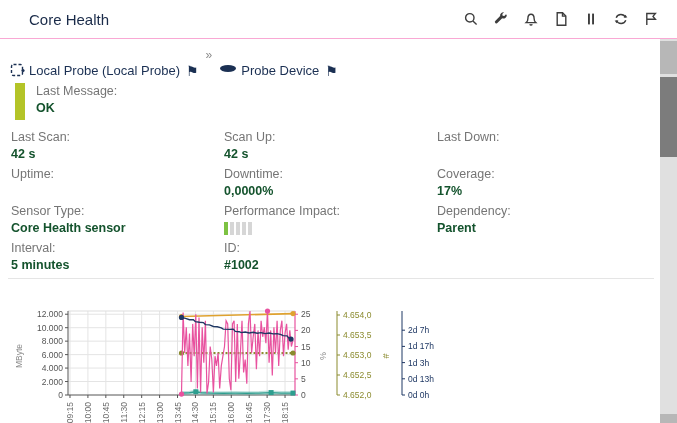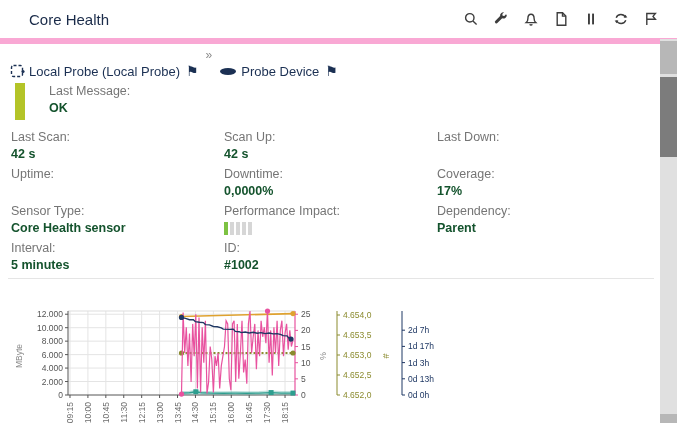--- a/index.html
+++ b/index.html
@@ -1,34 +1,34 @@
 <!DOCTYPE html>
 <html><head>
 <meta charset="utf-8">
 <style>
   html,body{margin:0;padding:0;background:#fff;}
   #app{position:relative;width:677px;height:423px;background:#fff;overflow:hidden;
        font-family:"Liberation Sans",sans-serif;color:#3c3c3c;}
   
   #header{position:absolute;left:0;top:0;width:677px;height:38px;background:#fff;
-          border-bottom:6px solid #f9a8d4;display:flex;align-items:center;}
+          border-bottom:1px solid #f9a8d4;display:flex;align-items:center;}
   #page-title{margin-left:29px;font-size:15px;font-weight:500;color:#1a2b49;}
   #toolbar{position:absolute;right:18px;top:0;height:38px;display:flex;align-items:center;gap:13px;}
   .tbtn{width:17px;height:17px;display:inline-flex;align-items:center;justify-content:center;cursor:pointer;}
   .tbtn svg{width:16px;height:16px;stroke:#3d3d3d;fill:none;stroke-width:1.4;}
   
   #breadcrumb{position:absolute;left:10px;top:45px;height:20px;display:flex;align-items:center;
               font-size:13px;color:#1b3053;}
-  .crumb{display:flex;align-items:center;gap:4px;cursor:pointer;margin-top:32px;}
+  .crumb{display:flex;gap:4px;cursor:pointer;margin-top:32px;}
   .crumb-sep{color:#8d8d8d;margin:0 7px;font-size:12px;}
   .flag{color:#1b3053;font-size:14px;margin-left:2px;}
   
   #status{position:absolute;left:15px;top:83px;display:flex;}
   #status-bar{width:10px;height:37px;}
-  #status-text{margin-left:24px;}
+  #status-text{margin-left:11px;}
   .flabel{font-size:12.5px;color:#757575;line-height:17px;}
   .fvalue{font-size:12.5px;color:#14532d;font-weight:700;line-height:17px;min-height:17px;}
   
   #info{position:absolute;left:11px;top:129px;display:grid;grid-template-columns:213px 213px 214px;}
   .cell{height:37px;}
   
   #impact-bars{display:flex;gap:2px;margin-top:2px;}
   #impact-bars span{width:4px;height:13px;background:#d6d6d6;display:inline-block;}
   
   #divider{position:absolute;left:8px;top:278px;width:646px;height:1px;background:#e5e5e5;}

